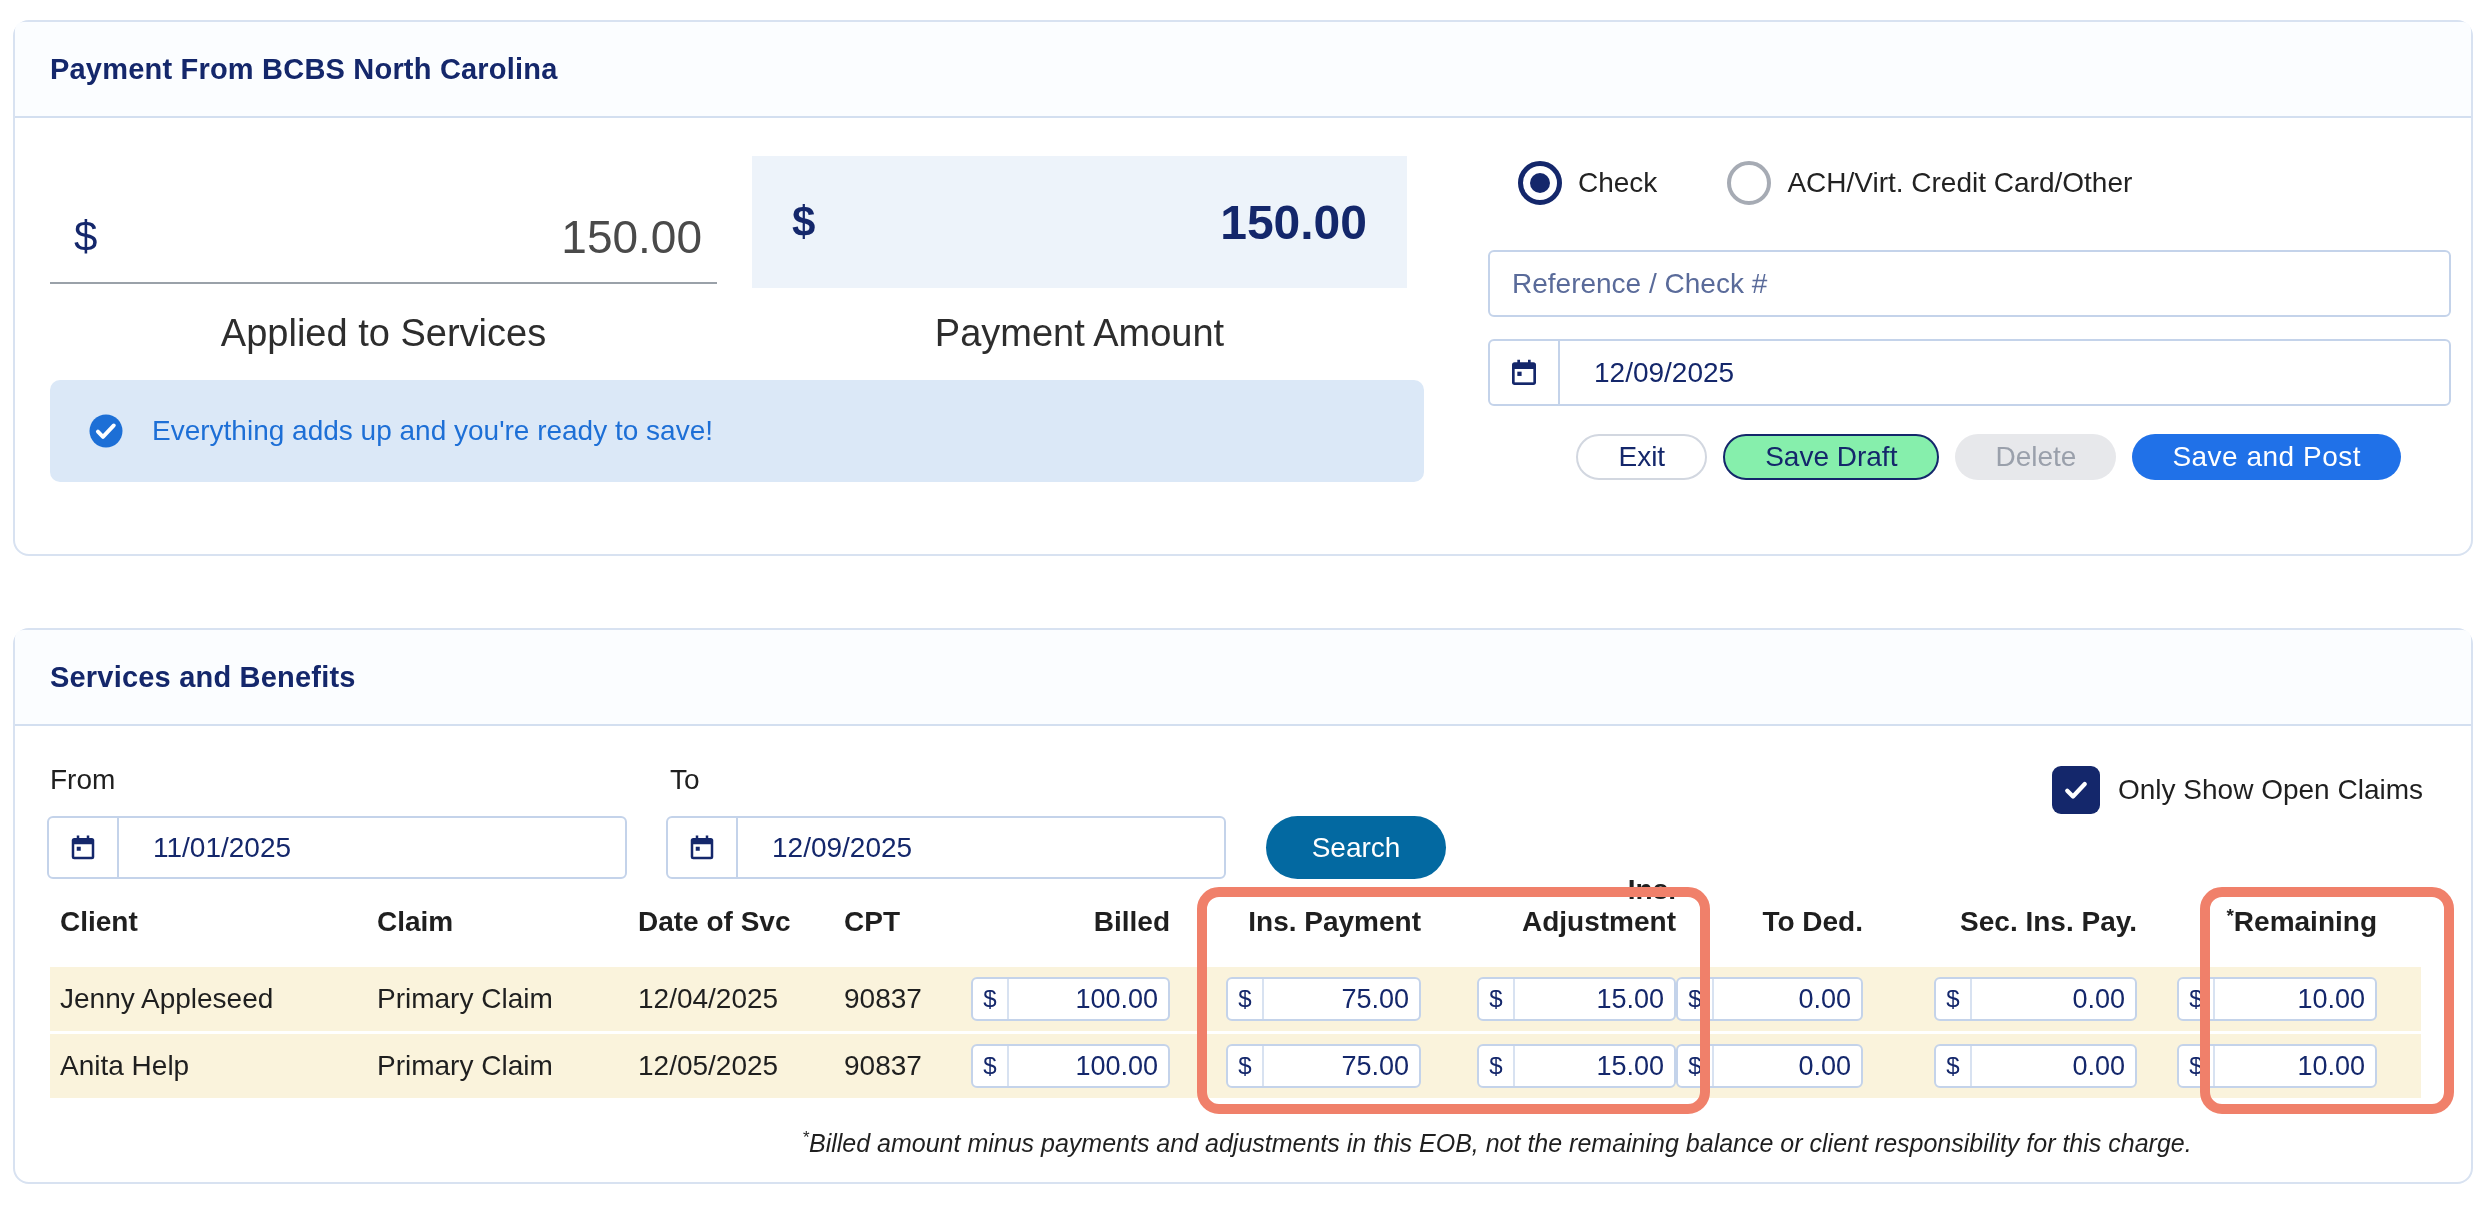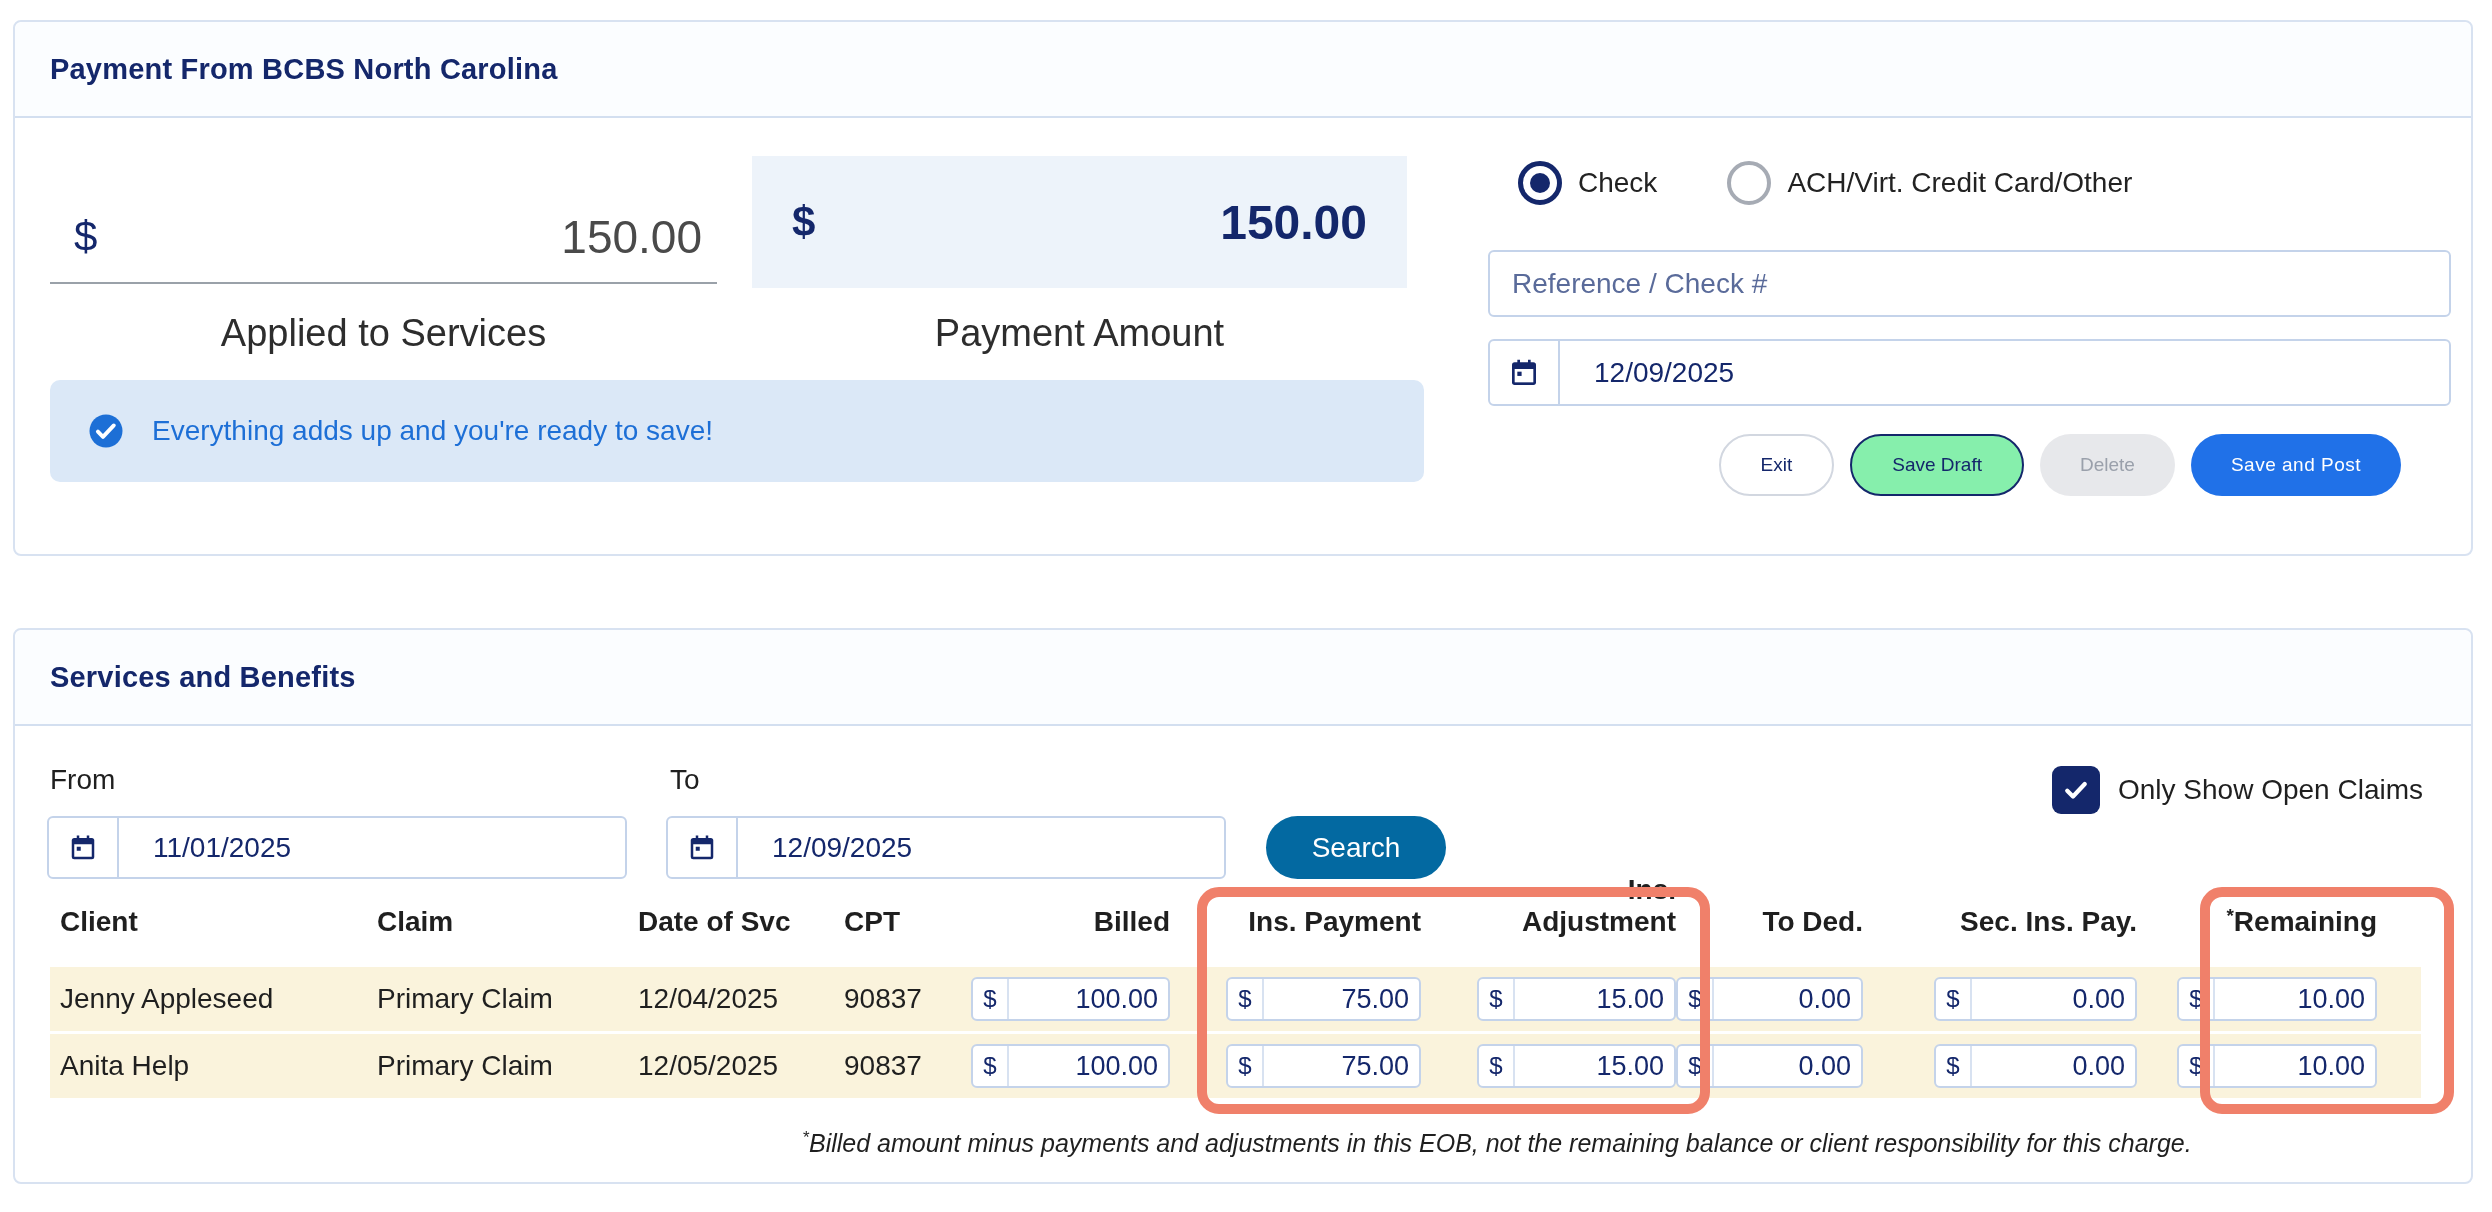--- a/index.html
+++ b/index.html
@@ -1,20 +1,20 @@
 <!DOCTYPE html>
 <html><head>
 <meta charset="utf-8">
 <style>
   * { box-sizing: border-box; margin: 0; padding: 0; }
   html,body { background:#ffffff; }
   body { font-family: "Liberation Sans", sans-serif; color:#1f1f1f; }
   .page { position:relative; width:2492px; height:1212px; background:#ffffff; overflow:hidden; }
 
-  .card { position:absolute; left:13px; width:2460px; background:#fff; border:2px solid #d8e2f1; border-radius:8px; }
+  .card { position:absolute; left:13px; width:2460px; background:#fff; border:2px solid #d8e2f1; border-radius:16px; }
   .card1 { top:20px; height:536px; }
   .card2 { top:628px; height:556px; }
   .card-header { height:96px; display:flex; align-items:center; padding-left:35px; background:#fbfdff; border-bottom:2px solid #d3dff0; border-radius:8px 8px 0 0; }
   .card-title { font-size:29px; font-weight:700; color:#14276b; letter-spacing:.2px; }
 
   
   .applied-amount { position:absolute; left:35px; top:170px; width:667px; height:92px; border-bottom:2px solid #9aa1a9; display:flex; justify-content:space-between; align-items:center; padding:0 15px 0 24px; }
   .cur { font-size:42px; color:#14276b; }
   .applied-val { font-size:46px; color:#4a4a4a; }
   .big-label { position:absolute; top:290px; text-align:center; font-size:38px; color:#2d2d2d; }
@@ -37,21 +37,21 @@
 
   .ref-input { position:absolute; left:1473px; top:228px; width:963px; height:67px; border:2px solid #c4d3ea; border-radius:6px; font-family:inherit; font-size:28px; color:#14276b; padding:0 22px; outline:none; background:#fff; }
   .ref-input::placeholder { color:#5a6b9a; opacity:1; }
 
   .date-field { position:absolute; display:flex; align-items:stretch; border:2px solid #c4d3ea; border-radius:6px; background:#fff; overflow:hidden; }
   .date-field-main { left:1473px; top:317px; width:963px; height:67px; }
   .date-icon-cell { width:70px; flex:none; display:flex; align-items:center; justify-content:center; border-right:2px solid #c4d3ea; cursor:pointer; }
   .date-value { flex:1; min-width:0; border:none; outline:none; background:transparent; font-family:inherit; font-size:28px; color:#14276b; padding-left:34px; }
 
   .btn-row { position:absolute; right:70px; top:412px; height:62px; display:flex; gap:16px; }
-  .btn { height:62px; border-radius:32px; font-family:inherit; font-size:19px; padding:0 40px; cursor:pointer; border:none; display:flex; align-items:center; justify-content:center; }
+  .btn { height:46px; border-radius:32px; font-family:inherit; font-size:28px; padding:0 40px; cursor:pointer; border:none; display:flex; align-items:center; justify-content:center; }
   .btn-exit { background:#fff; border:2px solid #d2d7e0; color:#14276b; }
   .btn-draft { background:#86efac; border:2px solid #14276b; color:#14276b; }
   .btn-delete { background:#e7e8eb; color:#9aa0ab; cursor:default; }
   .btn-post { background:#2071e8; color:#fff; letter-spacing:.5px; }
 
   
   .filter-label { position:absolute; top:134px; font-size:28px; color:#1f1f1f; }
   .from-label { left:35px; }
   .to-label { left:655px; }
   .date-field-from { left:32px; top:186px; width:580px; height:63px; }

